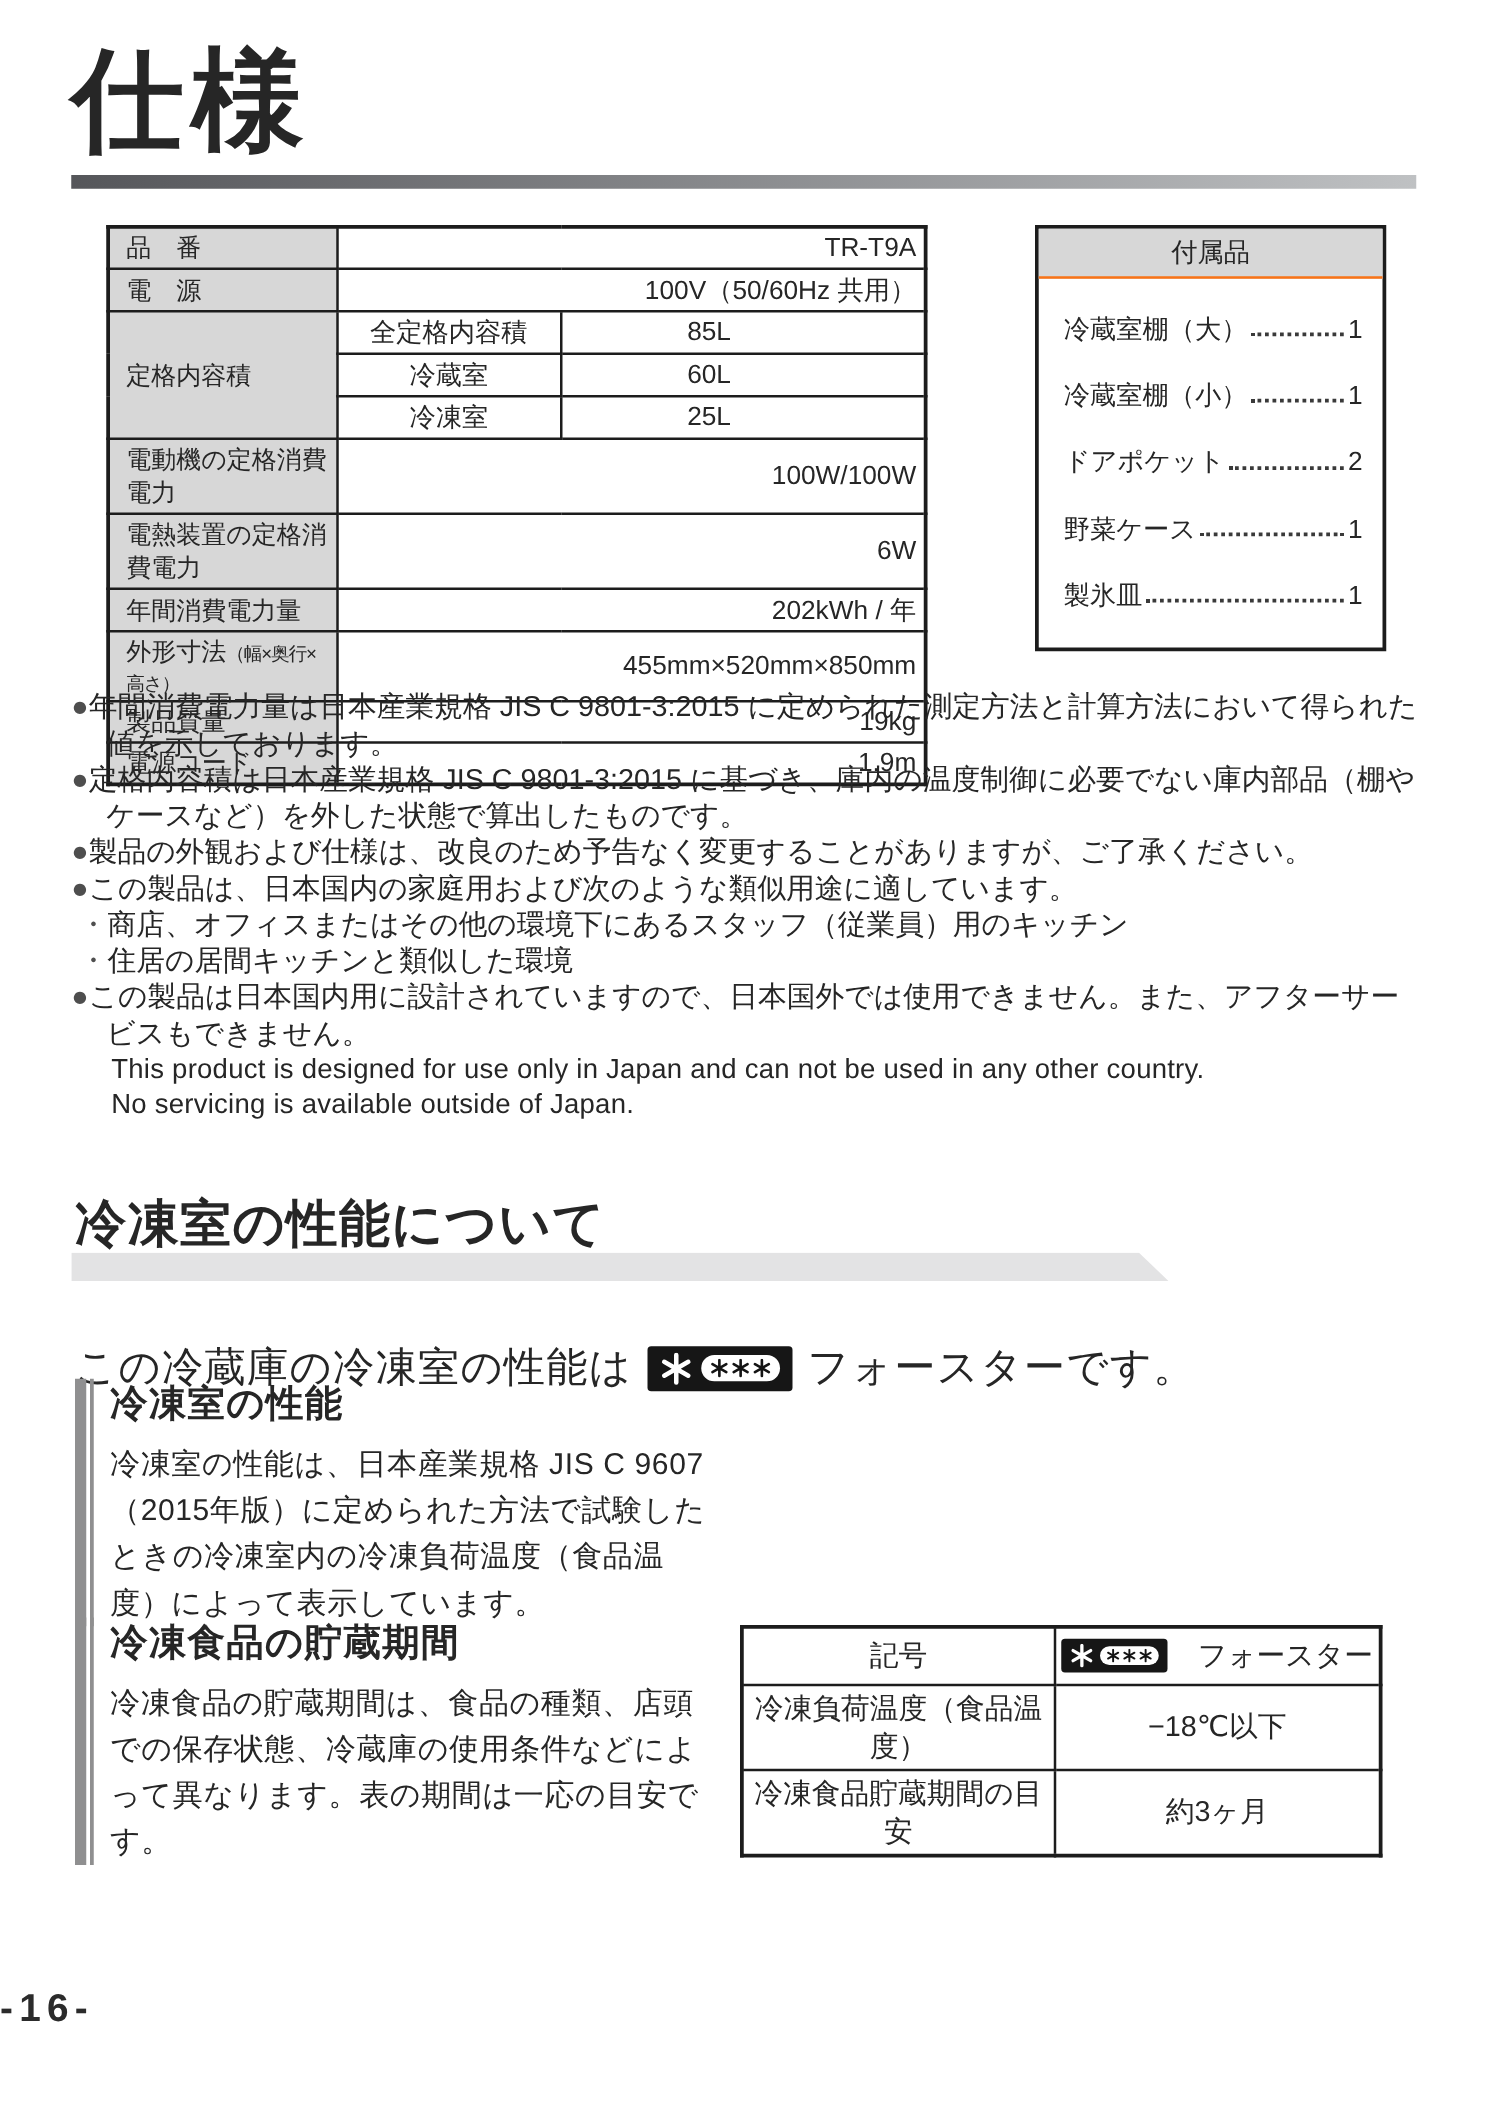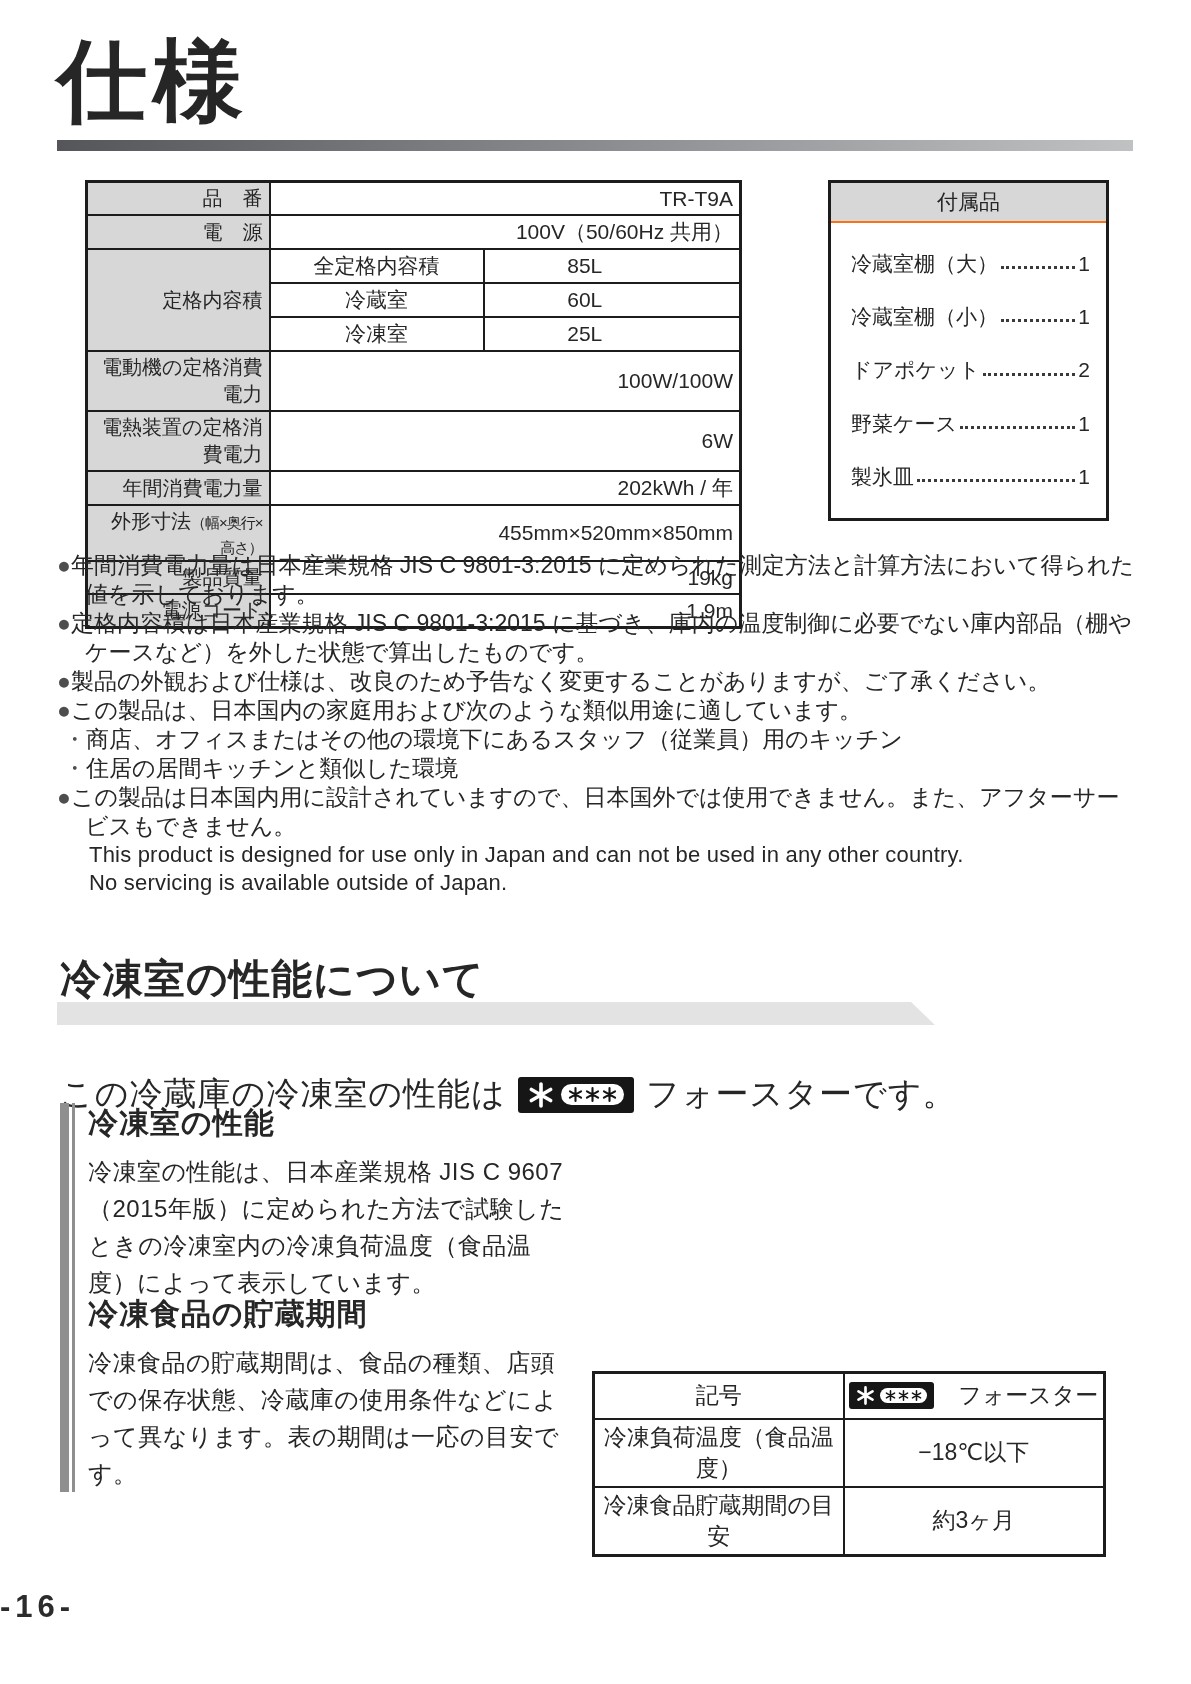--- a/index.html
+++ b/index.html
@@ -19,24 +19,24 @@
 
   
   .h1{position:absolute;left:57px;top:36px;font-size:90px;font-weight:bold;letter-spacing:6px;line-height:1;}
   .title-rule{position:absolute;left:57px;top:140px;width:1076px;height:11px;
     background:linear-gradient(to right,var(--rule-start),var(--rule-end));}
 
   
   table.spec{position:absolute;left:85px;top:180px;width:657px;border-collapse:collapse;
     border:3px solid #1c1c1c;font-size:21px;}
   table.spec td{border:2px solid #1c1c1c;height:30px;padding:2px 6px;}
-  table.spec td.label{background:var(--table-header-bg);text-align:right;padding-left:13px;font-size:20px;width:183px;margin-top:32px;}
+  table.spec td.label{background:var(--table-header-bg);text-align:left;padding-left:13px;font-size:20px;width:183px;margin-top:32px;}
   table.spec td.label .label-suffix{font-size:15px;letter-spacing:-1px;}
   table.spec td.value{text-align:right;}
-  table.spec td.subname{text-align:center;width:214px;}
+  table.spec td.subname{text-align:center;width:179px;}
   table.spec td.subvalue{text-align:center;padding-right:60px;}
 
   
   .acc{position:absolute;left:828px;top:180px;width:281px;height:341px;border:3px solid #1c1c1c;background:#fff;}
   .acc-header{height:40px;border-bottom:2px solid #f97316;background:var(--table-header-bg);
     display:flex;align-items:center;justify-content:center;font-size:21px;}
   .acc-body{display:flex;flex-direction:column;justify-content:space-evenly;height:294px;padding:0 16px 0 20px;border-radius:15px;}
   .acc-item{display:flex;align-items:flex-end;font-size:21px;line-height:1.2;}
   .acc-item .leader{flex:1;border-bottom:3px dotted #3a3a3a;margin:0 3px 7px 3px;min-width:20px;}
   .acc-item .count{padding-bottom:0;}
@@ -65,21 +65,21 @@
   .fourstar.small .pill .star{width:11px;height:11px;}
 
   .subsec{position:absolute;left:60px;width:506px;border-left:9px solid var(--bar-gray);}
   .subsec .inner{border-left:3px solid var(--bar-gray);margin-left:3px;padding-left:13px;}
   .subsec .h3{font-size:30px;font-weight:bold;letter-spacing:1px;margin-bottom:9px;}
   .subsec p{font-size:24px;line-height:37px;letter-spacing:.5px;}
   .subsec.perf{top:1103px;}
   .subsec.storage{top:1294px;}
 
   
-  table.rating{position:absolute;left:592px;top:1371px;width:514px;border-collapse:collapse;
+  table.rating{position:absolute;left:592px;top:1300px;width:514px;border-collapse:collapse;
     border:3px solid #1c1c1c;font-size:23px;background:#fff;}
   table.rating td{border:2px solid #1c1c1c;height:46px;text-align:center;padding:2px 4px;}
   table.rating td.r-label{width:250px;}
   table.rating td.r-value .cellflex{display:inline-flex;align-items:center;gap:24px;vertical-align:middle;}
 
   
   .pageno{position:absolute;left:0;top:1589px;width:100%;
     font-size:31px;font-weight:bold;letter-spacing:5px;color:#2b2b2b;}
 </style>
 </head>

